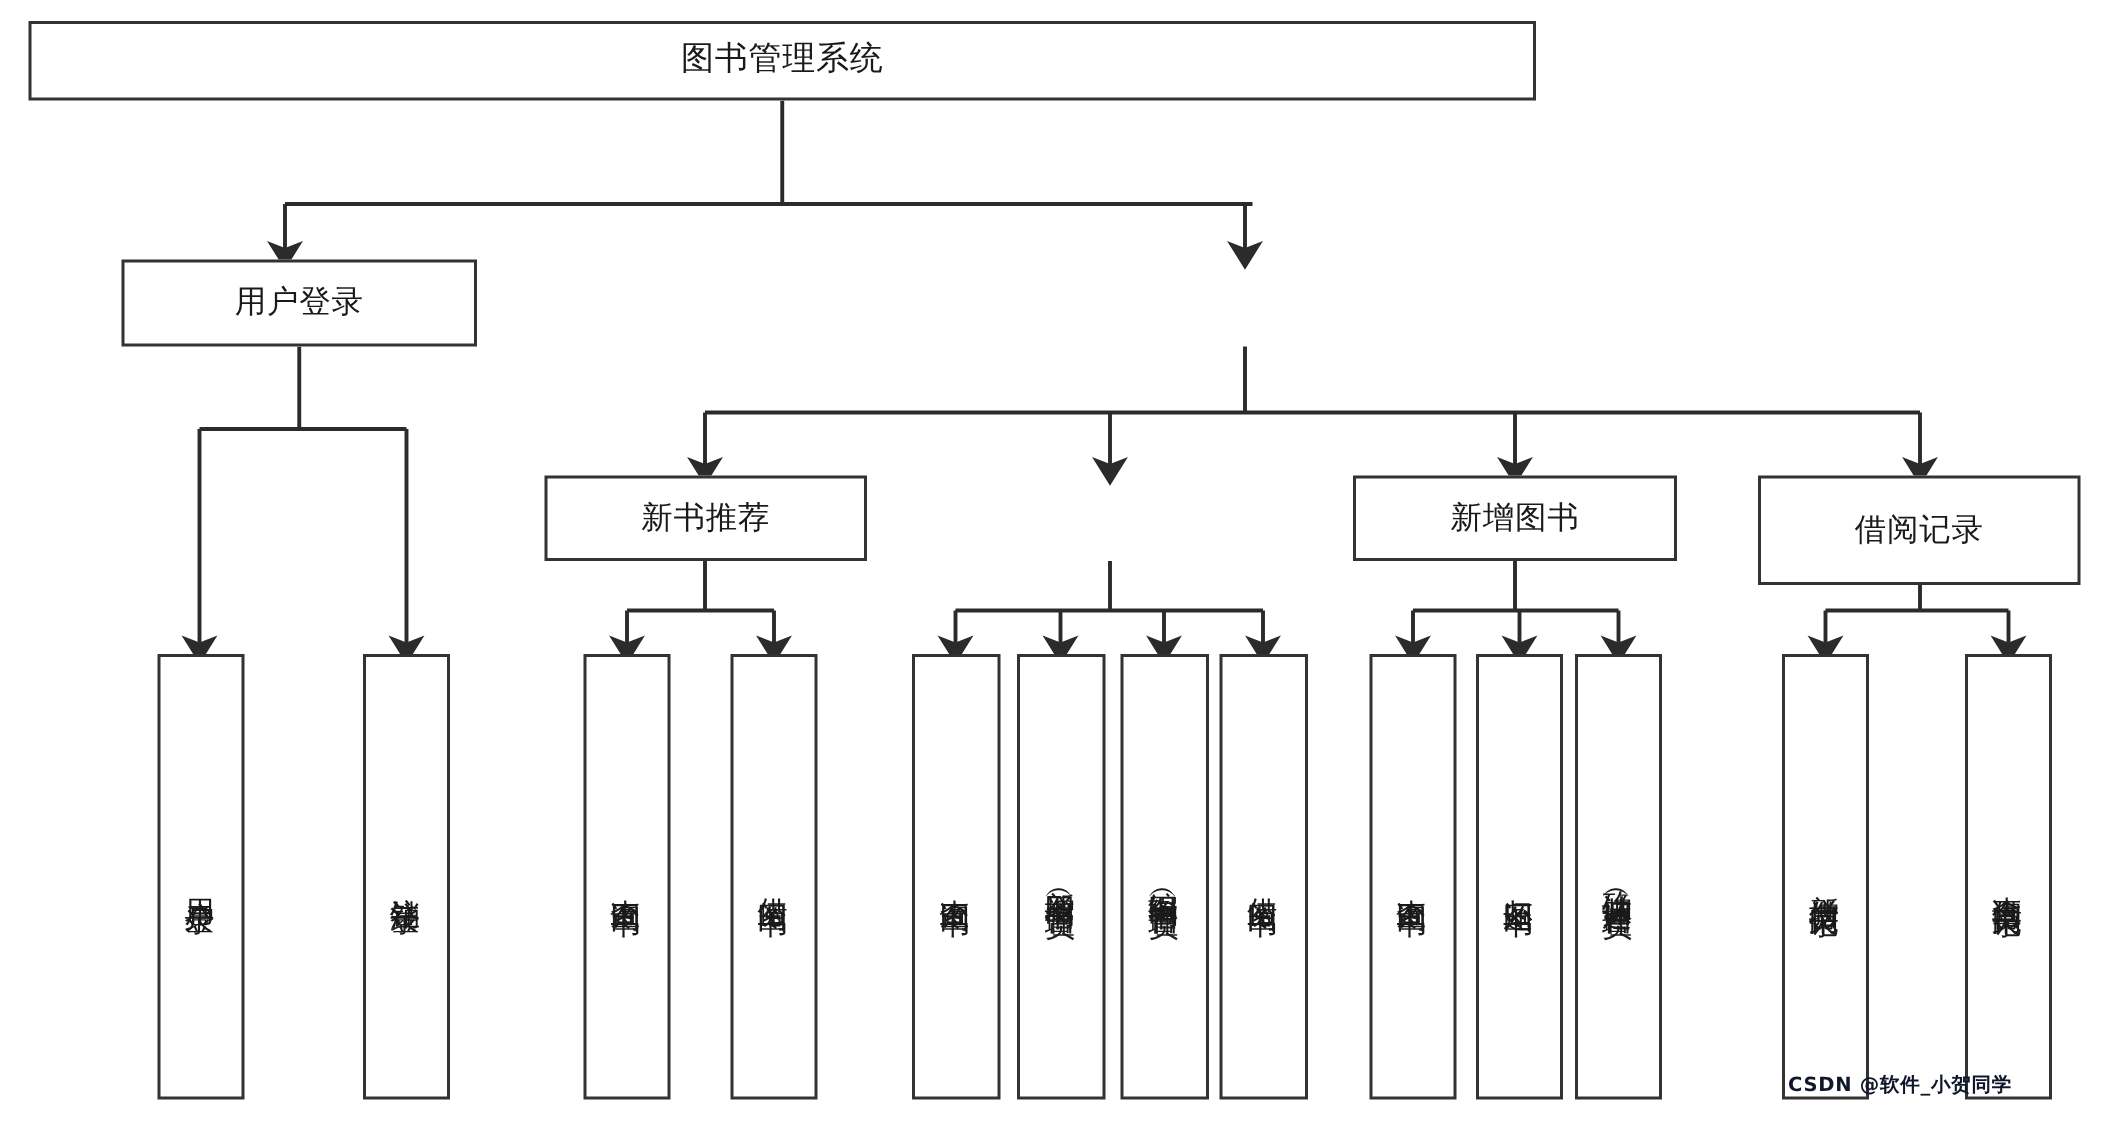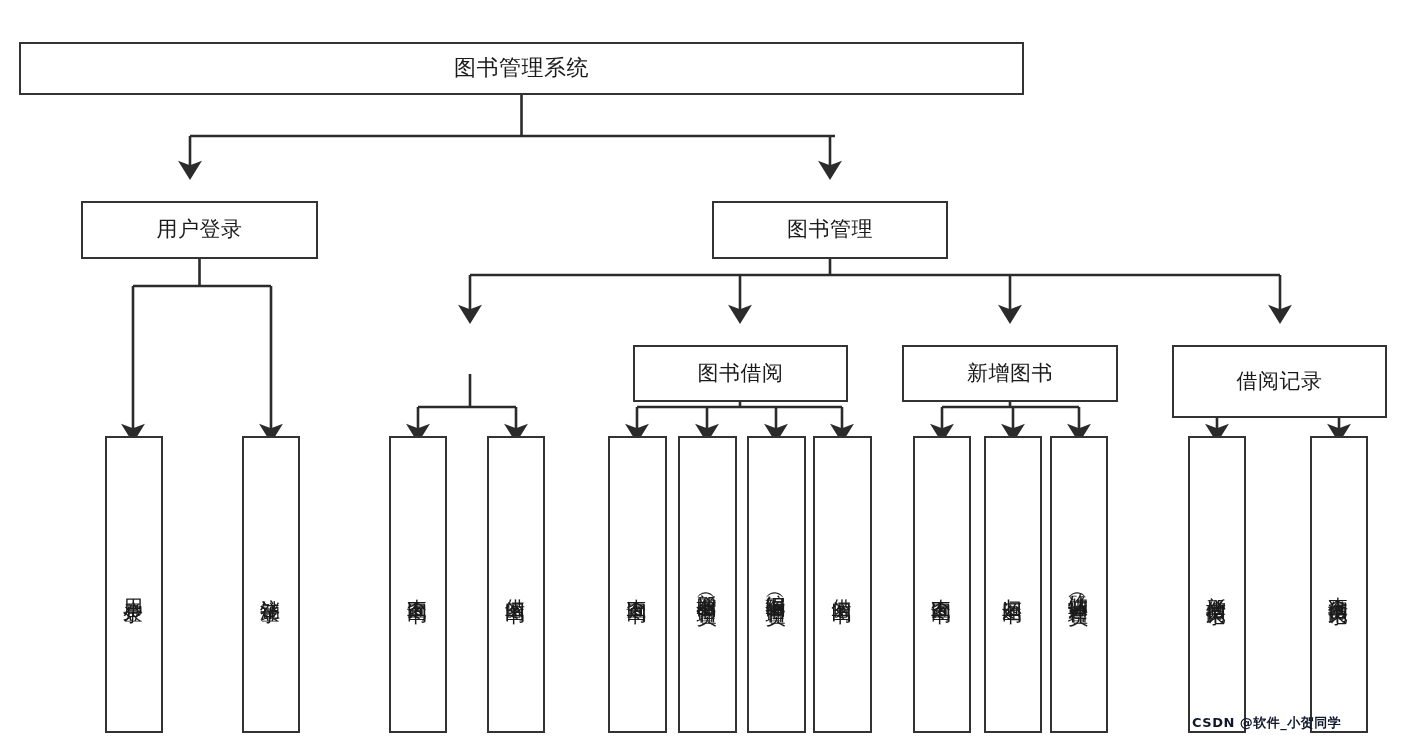--- a/index.html
+++ b/index.html
@@ -31,21 +31,20 @@
     border: 2px solid #333333;
     display: flex;
     align-items: center;
     justify-content: center;
     color: #1a1a1a;
   }
   .node.horiz {
     font-size: 21px;
     line-height: 1.2;
     letter-spacing: 0.5px;
-    margin-top: 28px;
   }
   .node.root {
     font-size: 22px;
   }
   .node.leaf {
     font-size: 20px;
     writing-mode: vertical-rl;
     text-orientation: upright;
     letter-spacing: 2px;
     padding-top: 4px;
@@ -127,26 +126,23 @@
     </g>
   </svg>
 
   <div class="node root horiz" style="left:19px; top:14px; width:1005px; height:53px;">
     <span>图书管理系统</span>
   </div>
 
   <div class="node horiz" style="left:81px; top:173px; width:237px; height:58px;">
     <span>用户登录</span>
   </div>
-  <div class="node horiz" style="left:712px; top:173px; width:236px; height:58px;">
-    <span>图书管理</span>
-  </div>
 
-  <div class="node horiz" style="left:633px; top:317px; width:215px; height:57px;">
-    <span>图书借阅</span>
+  <div class="node horiz" style="left:363px; top:317px; width:215px; height:57px;">
+    <span>新书推荐</span>
   </div>
   <div class="node horiz" style="left:902px; top:317px; width:216px; height:57px;">
     <span>新增图书</span>
   </div>
   <div class="node horiz" style="left:1172px; top:317px; width:215px; height:73px;">
     <span>借阅记录</span>
   </div>
 
   <div class="node leaf" style="left:105px; top:436px; width:58px; height:297px;">
     <span class="leaf-label">用户登录</span>

